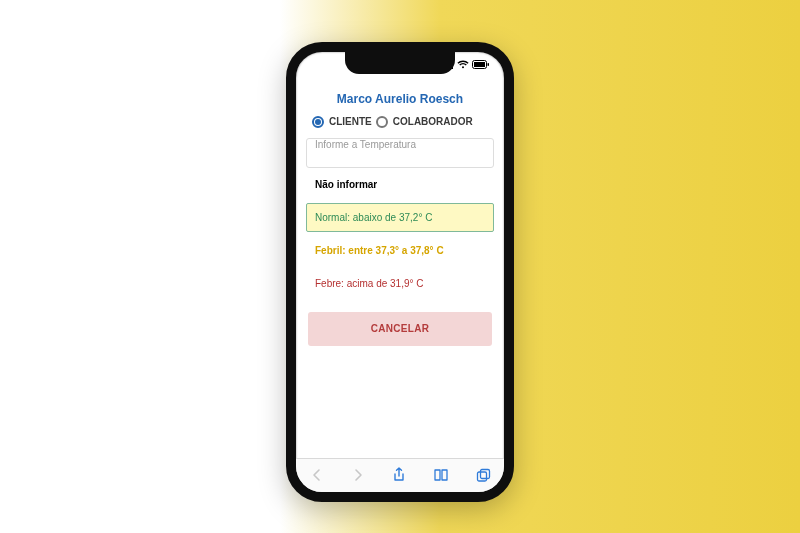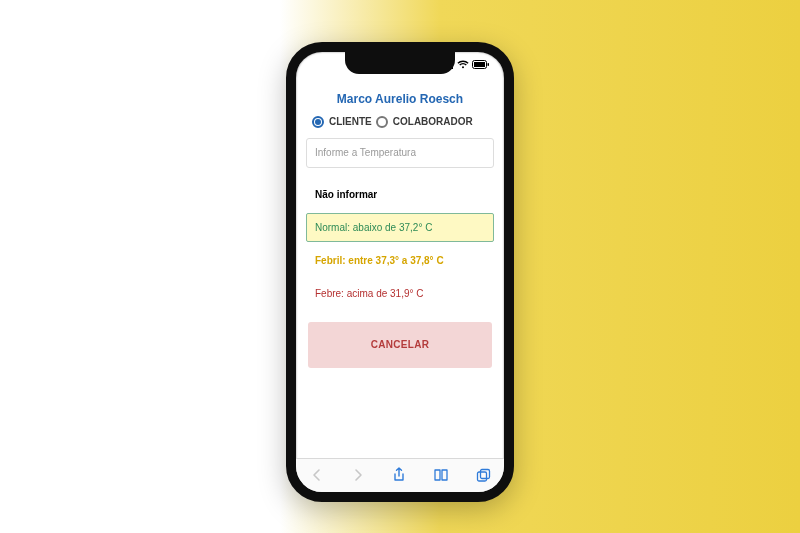--- a/index.html
+++ b/index.html
@@ -88,22 +88,22 @@
     display:flex; align-items:center; justify-content:center;
   }
   .radio.unchecked .circle { border-color:#777; }
   .radio .dot {
     width:6px; height:6px; background:#2467b3; border-radius:50%;
   }
   .input {
     border:1px solid #ddd; border-radius:3px;
     height:30px; width:100%;
     font-size:10px; color:#9a9a9a;
-    padding:0 8px; display:flex; align-items:center;
-    margin-bottom:12px;
+    padding:0 8px; display:flex; 
+    margin-bottom:2px;
     background:#fff;
   }
   .option {
     font-size:10px;
     padding:8px 8px;
     border:1px solid transparent;
     border-radius:2px;
     margin-bottom:4px;
   }
   .opt-none { color:#000; font-weight:600; }
@@ -113,21 +113,21 @@
     border-color:#7fb99a;
   }
   .opt-febril { color:#d6a500;font-weight:bold; }
   .opt-febre  { color:#b43030; }
   .btn-row {
     display:flex; gap:14px; justify-content:space-between;
     padding: 10px 2px;
   }
   .btn {
     flex:1;
-    height:46px;
+    height:34px;
     border:none;
     border-radius:3px;
     font-size:10px;
     font-weight:600;
     letter-spacing:0.3px;
     display:flex; align-items:center; justify-content:center;
     cursor:pointer;
   }
   .btn-cancel { background:#f3d6d6; color:#b43c3c; }
   .btn-ok     { background:#8bc08e; color:#fff; }

